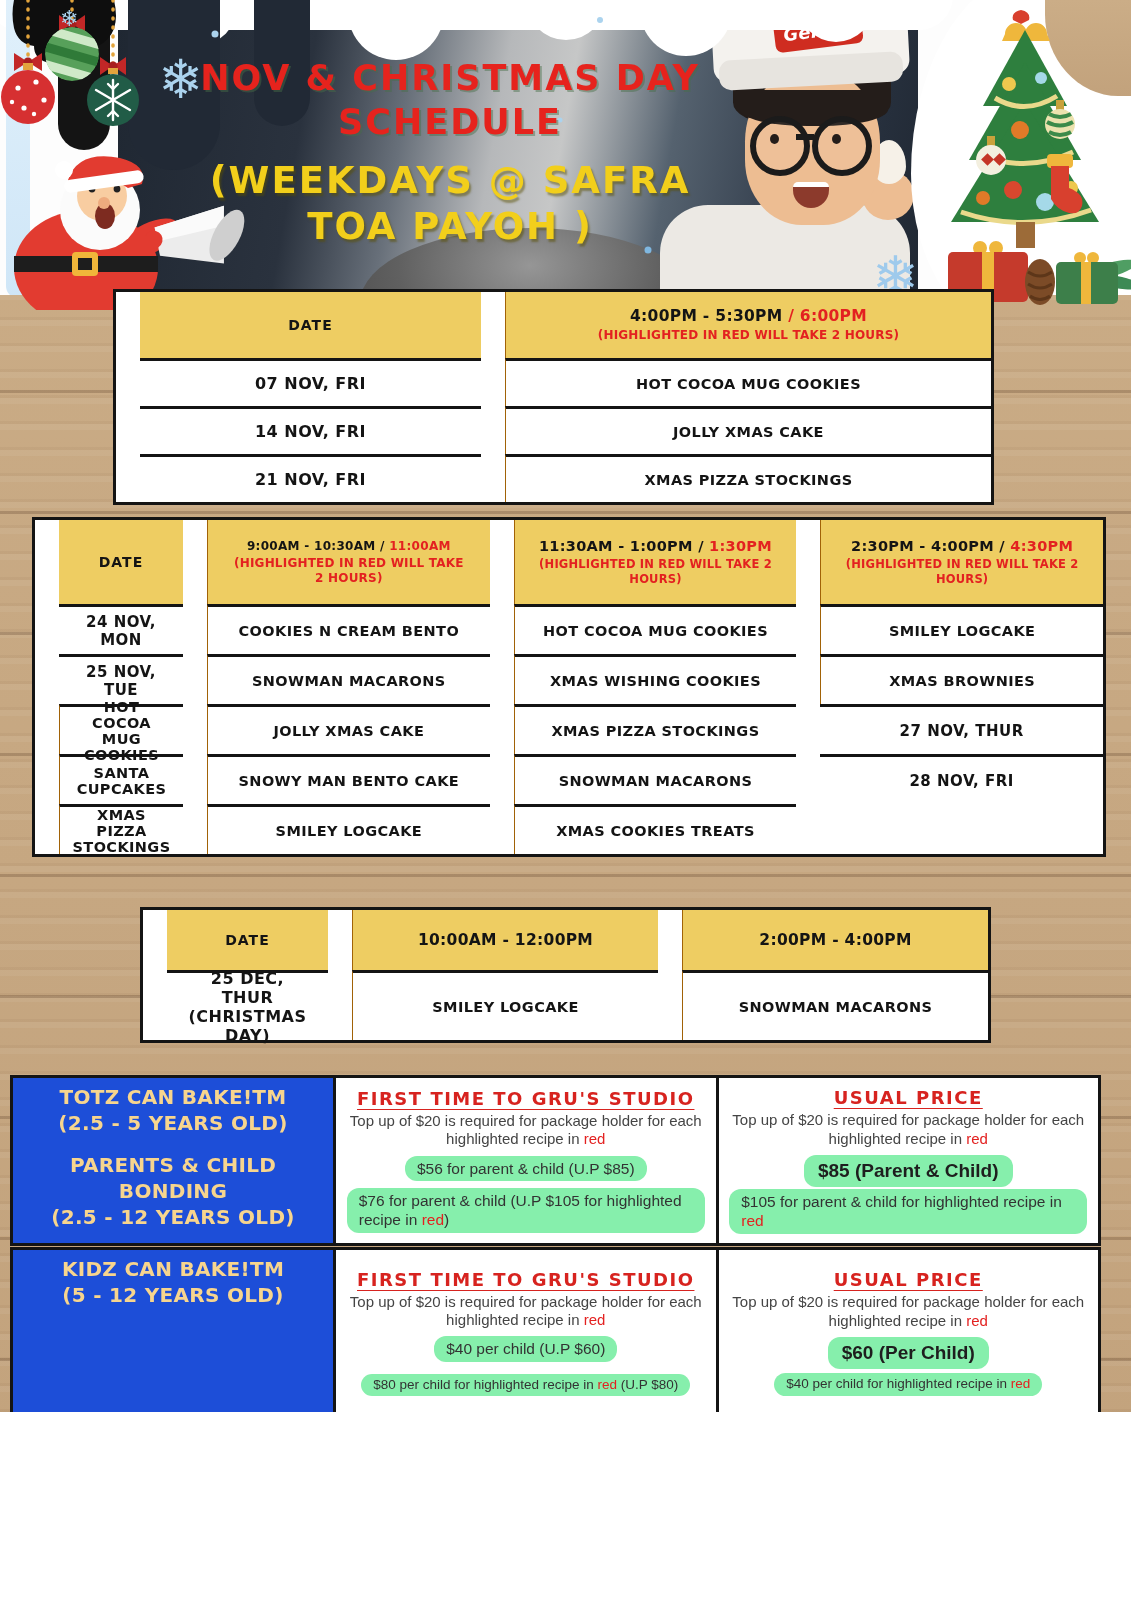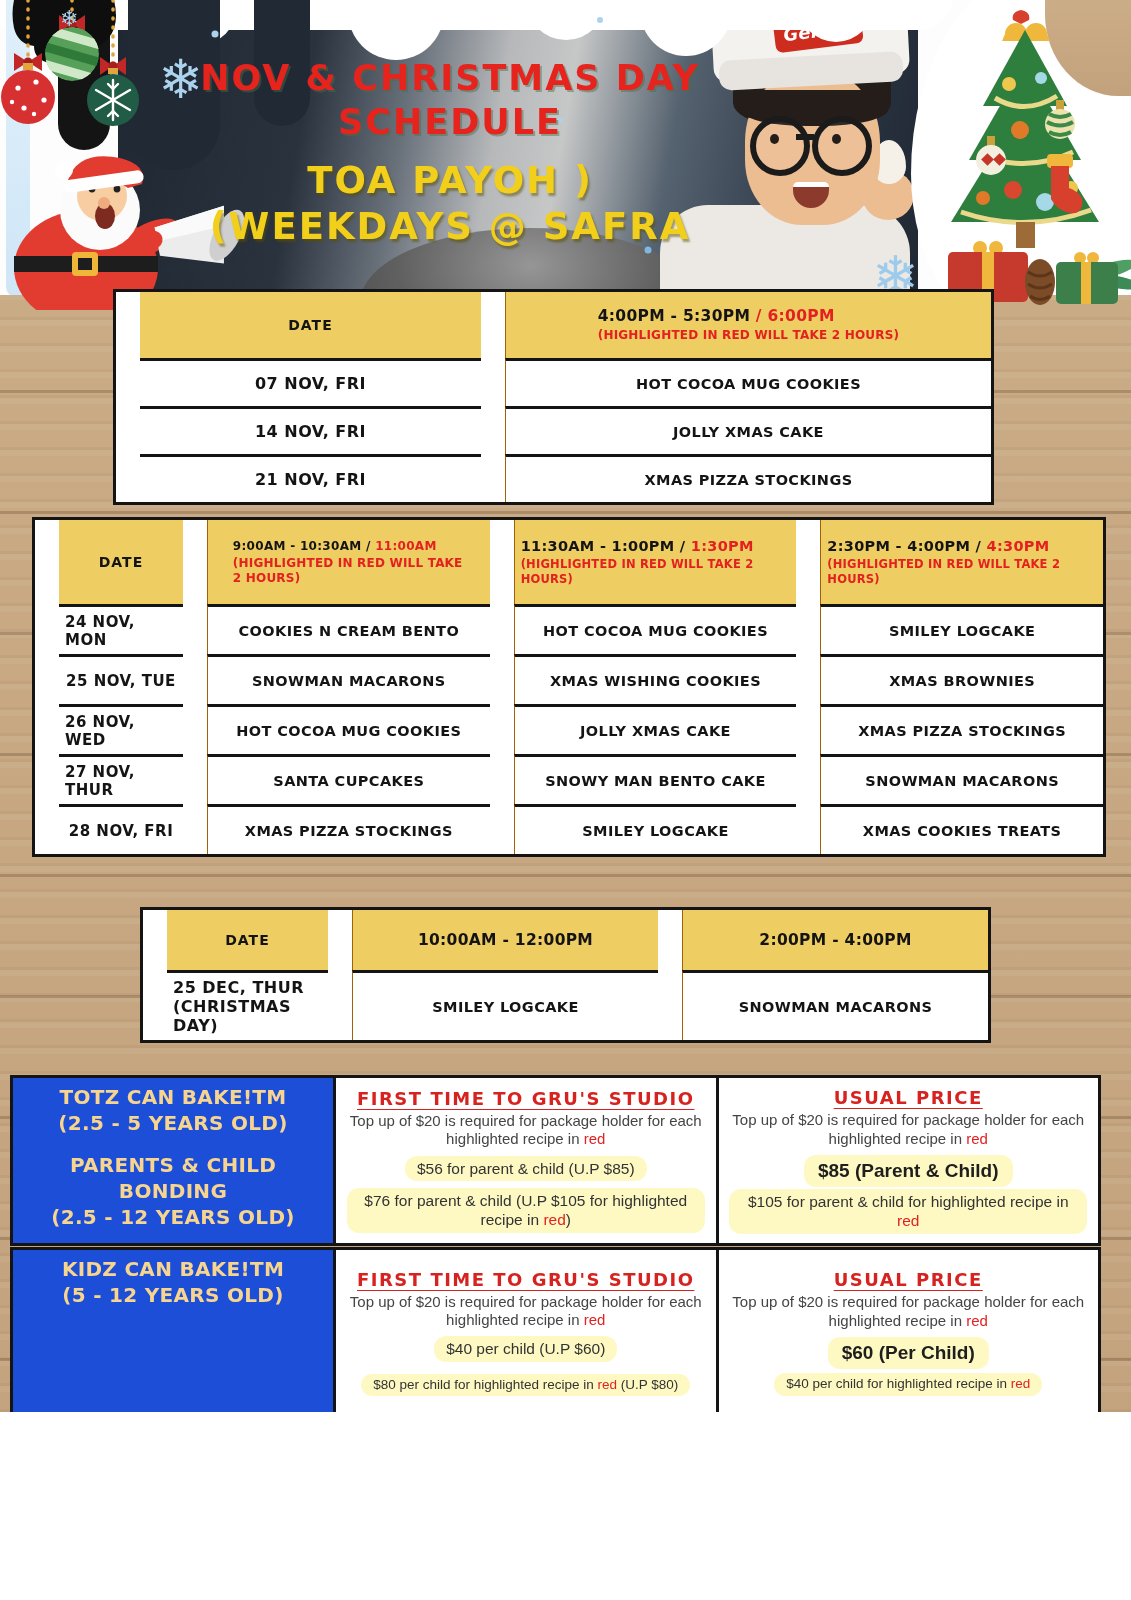--- a/index.html
+++ b/index.html
@@ -49,41 +49,41 @@
   .ice{left:6px;top:0;width:24px;height:298px;background:linear-gradient(#e0f0fb,#cfe6f7);border-radius:0 0 14px 14px;}
   .decor{left:0;top:0;width:1131px;height:310px;pointer-events:none;}
   .hero-title{left:170px;top:56px;width:560px;text-align:center;}
   .t-red{font-size:35px;line-height:44px;font-weight:bold;letter-spacing:2px;color:#e6231d;
     text-shadow:2px 2px 0 rgba(70,110,70,.45);}
   .t-yel{font-size:37px;line-height:46px;font-weight:bold;letter-spacing:2px;color:#f2cf1b;
     text-shadow:2px 3px 2px rgba(90,80,0,.5);}
   .t-gap{height:14px;}
   
   .sched{background:#fff;border:3px solid #141414;display:grid;}
-  .cell{display:flex;align-items:center;justify-content:center;text-align:left;font-weight:bold;color:#141414;padding:2px 6px;box-sizing:border-box;margin-left:24px;}
+  .cell{display:flex;align-items:center;justify-content:center;text-align:center;font-weight:bold;color:#141414;padding:2px 23px;box-sizing:border-box;margin-left:24px;}
   .bt{border-top:3px solid #141414;} .bl{border-left:1px solid #a16207;}
   .head{background:#eecd62;}
   .date-h{font-size:14px;letter-spacing:1px;}
   .time{font-size:15.5px;letter-spacing:.3px;}
   .note{font-size:12px;letter-spacing:.2px;margin-top:3px;line-height:1.25;font-weight:bold;}
   .nar{max-width:232px;margin-left:auto;margin-right:auto;}
   .date-c{font-size:16px;letter-spacing:.5px;}
   .recipe{font-size:14.5px;letter-spacing:.4px;}
   .t1{left:113px;top:289px;width:875px;grid-template-columns:365px 1fr;grid-template-rows:66px 48px 48px 48px;}
   .t2{left:32px;top:517px;width:1068px;grid-template-columns:148px 1fr 1fr 1fr;grid-template-rows:84px repeat(5,50px);}
   .t3{left:140px;top:907px;width:845px;grid-template-columns:185px 1fr 1fr;grid-template-rows:60px 70px;}
   
   .price{left:10px;top:0;width:1085px;height:165px;background:#fff;border:3px solid #141414;display:grid;grid-template-columns:320px 1fr 1fr;}
   .p1{top:1075px;} .p2{top:1247px;}
   .cat{background:#1d4ed8;display:flex;flex-direction:column;align-items:center;gap:16px;padding:6px 10px;box-sizing:border-box;}
   .cat p{margin:0;color:#f7d58e;font-weight:bold;font-size:20px;line-height:1.3;text-align:center;letter-spacing:.3px;}
   .pcol{border-left:3px solid #141414;display:flex;flex-direction:column;align-items:center;justify-content:center;padding:6px 10px;box-sizing:border-box;font-family:"Liberation Sans",sans-serif;}
   .p-head{color:#d7231f;font-family:"DejaVu Sans",sans-serif;font-weight:bold;font-size:18px;letter-spacing:1.5px;text-decoration:underline;text-underline-offset:4px;}
   .p-note{font-size:15px;color:#454545;line-height:1.22;text-align:center;max-width:372px;margin-top:3px;}
-  .pill{background:#fef9c3;border-radius:12px;padding:3px 12px;margin-top:7px;font-size:15.5px;color:#333;text-align:center;max-width:334px;line-height:1.25;}
+  .pill{background:#86efac;border-radius:12px;padding:3px 12px;margin-top:7px;font-size:15.5px;color:#333;max-width:334px;line-height:1.25;}
   .pill.big{font-weight:bold;font-size:19px;color:#1e1e1e;padding:4px 14px;}
   .pill.small{font-size:13.5px;white-space:nowrap;max-width:none;}
   
   .footer{left:0;top:1412px;width:1131px;height:188px;background:#fff;font-family:"Liberation Sans",sans-serif;}
 </style>
 </head>
 <body>
 
 <div class="abs hero">
   <div class="abs photo-wrap">
@@ -259,22 +259,22 @@
         <circle cx="165" cy="20" r="6" fill="#efb73c"></circle>
       <rect x="128" y="24" width="62" height="42" rx="5" fill="#3d7f4a"></rect>
       <rect x="153" y="24" width="10" height="42" fill="#efb73c"></rect>
     </g>
   </svg>
 
   <div class="abs hero-title">
     <div class="t-red">NOV &amp; CHRISTMAS DAY</div>
     <div class="t-red">SCHEDULE</div>
     <div class="t-gap"></div>
+    <div class="t-yel">(WEEKDAYS @ SAFRA</div>
     <div class="t-yel">TOA PAYOH )</div>
-    <div class="t-yel">(WEEKDAYS @ SAFRA</div>
   </div>
 </div>
 
 <div class="abs sched t1">
   <div class="cell head date-h">DATE</div>
   <div class="cell head bl">
     <div>
       <div class="time"><span>4:00PM - 5:30PM</span> <span class="red-t">/ 6:00PM</span></div>
       <div class="note red-t">(HIGHLIGHTED IN RED WILL TAKE 2 HOURS)</div>
     </div>
@@ -311,21 +311,20 @@
   <div class="cell bt date-c" style="font-size:15px;">24 NOV, MON</div>
   <div class="cell bt bl recipe">COOKIES N CREAM BENTO</div>
   <div class="cell bt bl recipe">HOT COCOA MUG COOKIES</div>
   <div class="cell bt bl recipe red-t">SMILEY LOGCAKE</div>
 
   <div class="cell bt date-c" style="font-size:15px;">25 NOV, TUE</div>
   <div class="cell bt bl recipe red-t">SNOWMAN MACARONS</div>
   <div class="cell bt bl recipe">XMAS WISHING COOKIES</div>
   <div class="cell bt bl recipe">XMAS BROWNIES</div>
 
-  <div class="cell bt date-c" style="font-size:15px;">26 NOV, WED</div>
   <div class="cell bt bl recipe">HOT COCOA MUG COOKIES</div>
   <div class="cell bt bl recipe red-t">JOLLY XMAS CAKE</div>
   <div class="cell bt bl recipe">XMAS PIZZA STOCKINGS</div>
 
   <div class="cell bt date-c" style="font-size:15px;">27 NOV, THUR</div>
   <div class="cell bt bl recipe">SANTA CUPCAKES</div>
   <div class="cell bt bl recipe">SNOWY MAN BENTO CAKE</div>
   <div class="cell bt bl recipe red-t">SNOWMAN MACARONS</div>
 
   <div class="cell bt date-c" style="font-size:15px;">28 NOV, FRI</div>

